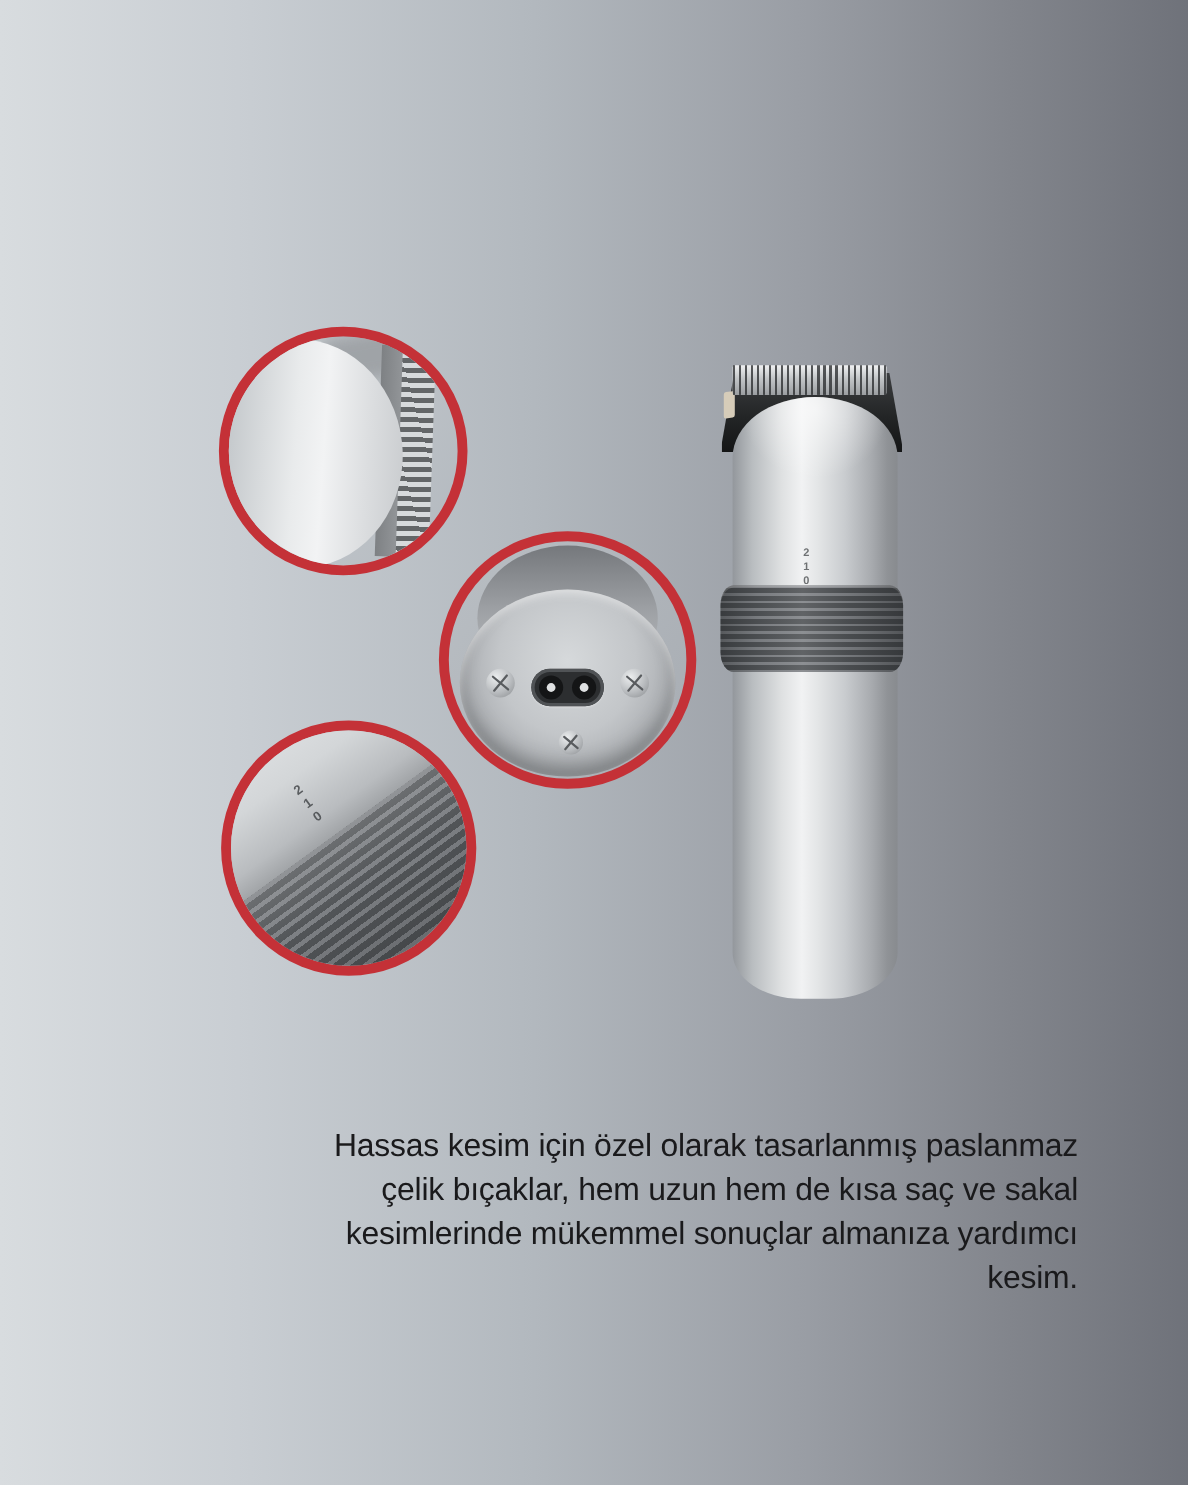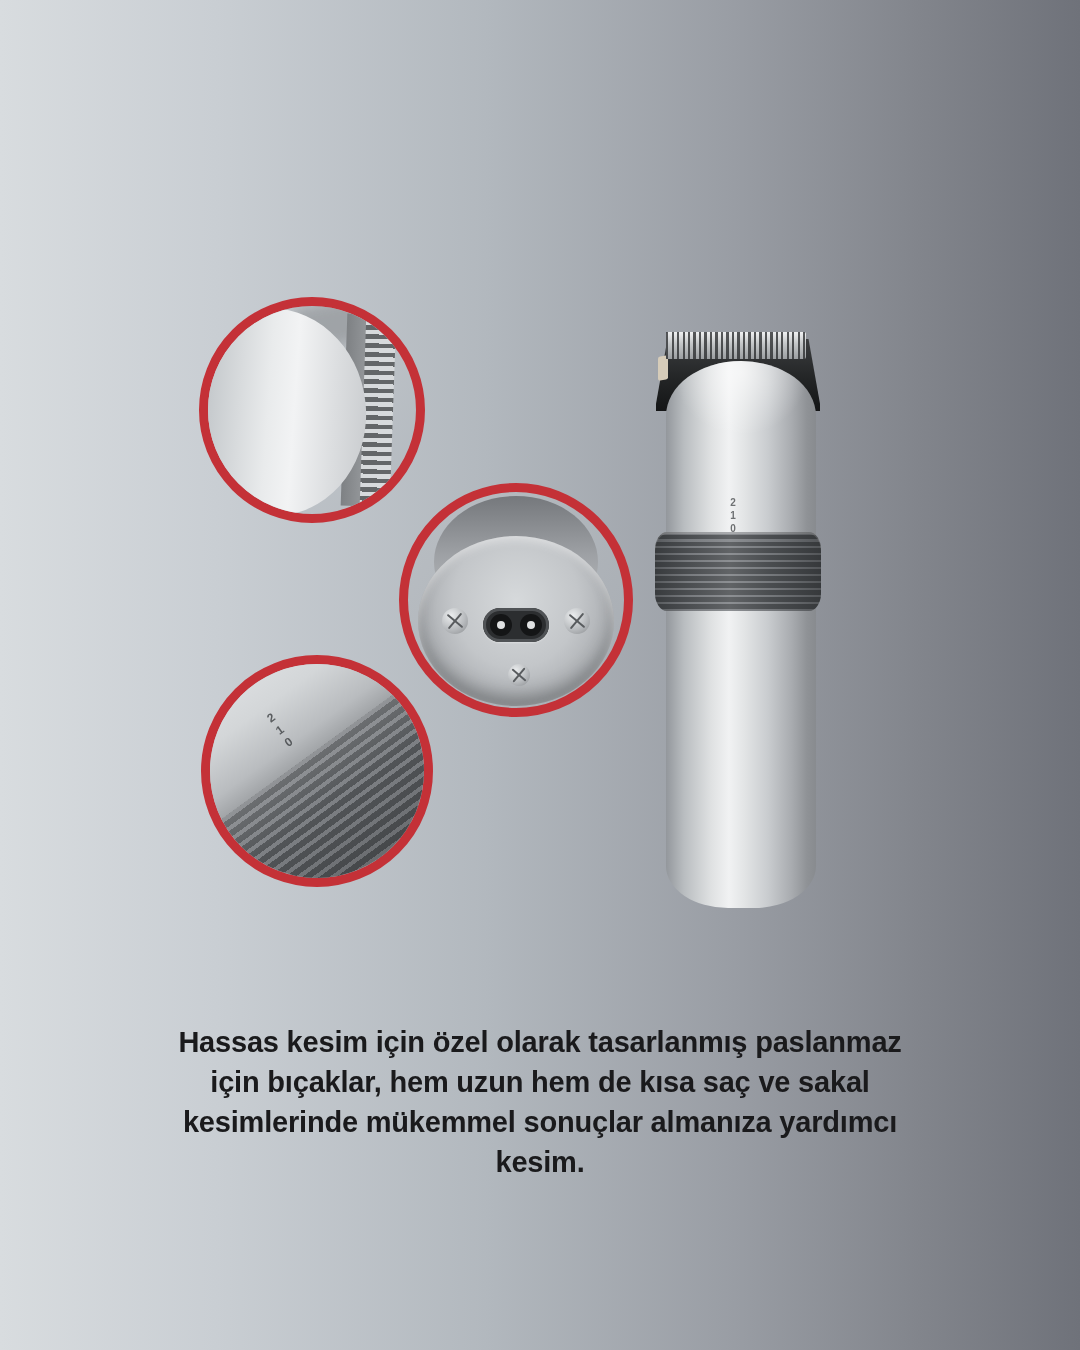--- a/index.html
+++ b/index.html
@@ -105,21 +105,21 @@
     background:
       linear-gradient(180deg,rgba(255,255,255,.16) 0%,rgba(0,0,0,0) 30%,rgba(0,0,0,.28) 100%),
       repeating-linear-gradient(180deg,#7c7f83 0 4px,#515457 4px 10px);}
   .c3-marks{position:absolute;left:150px;top:88px;width:18px;text-align:center;
     font-size:12px;line-height:15px;font-weight:bold;color:#46494c;opacity:.85;}
   .c3-marks span{display:block;}
 
   
   .caption{
     position:absolute;left:100px;right:100px;top:1022px;
-    text-align:center;font-weight:bold;font-size:29px;line-height:40px;
+    text-align:right;font-weight:normal;font-size:29px;line-height:40px;
     color:var(--caption);letter-spacing:-.2px;
   }
 </style>
 </head>
 <body>
 
 <div class="canvas">
 
   <div class="trimmer">
     <div class="head-base"></div>
@@ -161,18 +161,18 @@
       <div class="c3-marks">
         <span>2</span>
         <span>1</span>
         <span>0</span>
       </div>
     </div>
   </div>
 
   <div class="caption">
     <div>Hassas kesim için özel olarak tasarlanmış paslanmaz</div>
-    <div>için bıçaklar, hem uzun hem de kısa saç ve sakal</div>
+    <div>çelik bıçaklar, hem uzun hem de kısa saç ve sakal</div>
     <div>kesimlerinde mükemmel sonuçlar almanıza yardımcı</div>
     <div>kesim.</div>
   </div>
 
 </div>
 
 </body></html>

